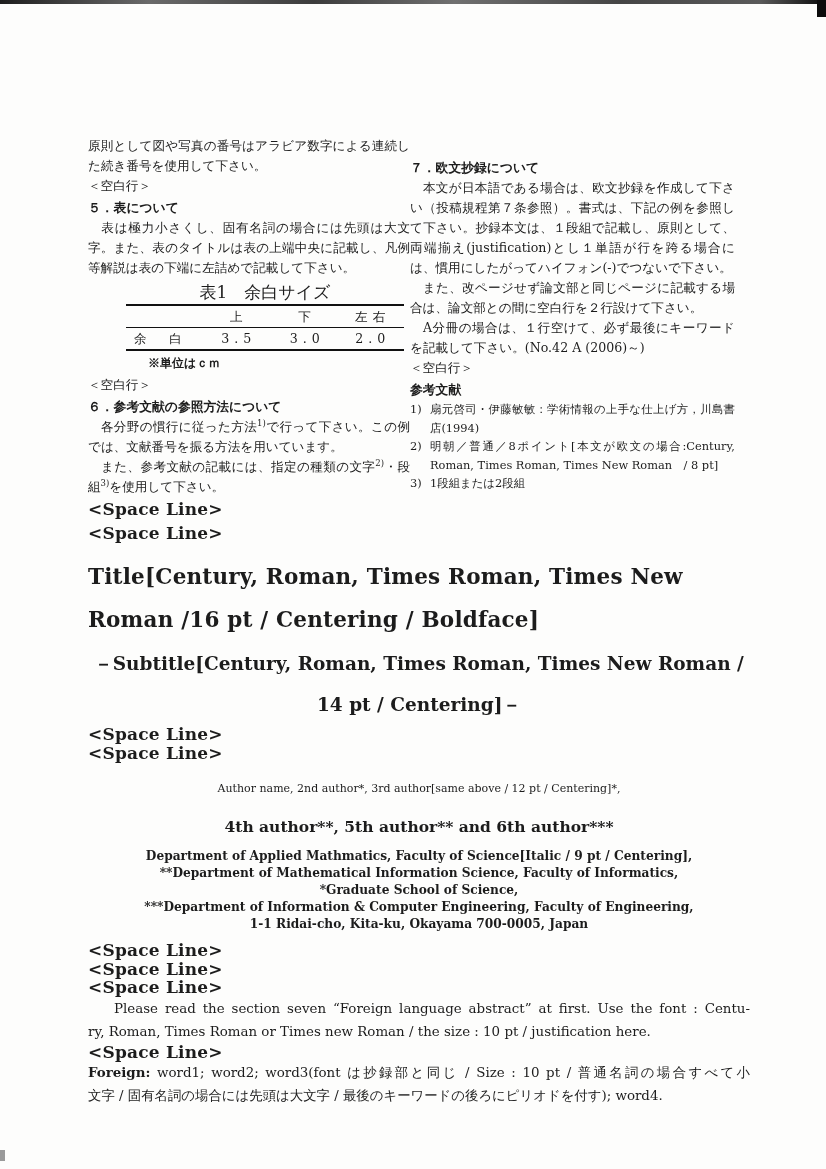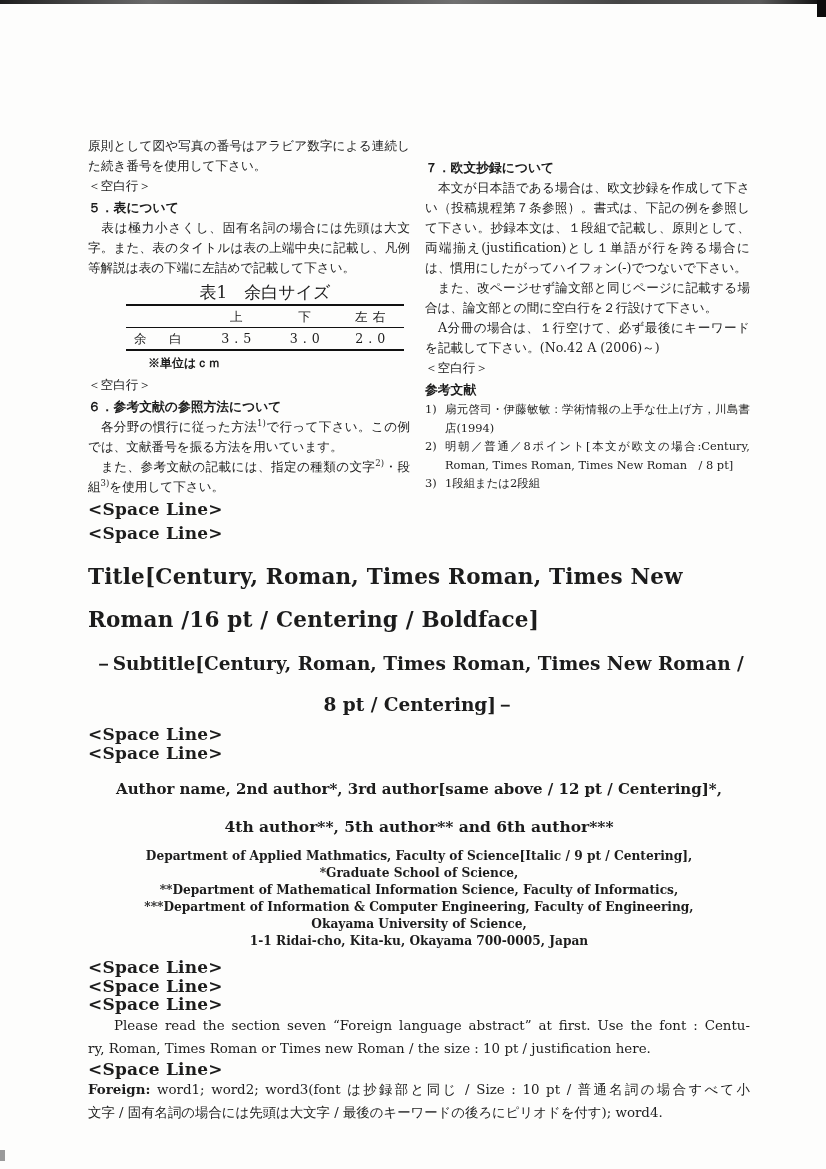--- a/index.html
+++ b/index.html
@@ -11,21 +11,21 @@
   }
   .top-edge{position:absolute;top:0;left:0;width:826px;height:4px;
     background:linear-gradient(90deg,#1e1e1e 0%,#6a6a6a 18%,#3c3c3c 38%,#707070 55%,#454545 75%,#5a5a5a 92%,#0a0a0a 100%);
   }
   .corner-blob{position:absolute;top:0;right:0;width:9px;height:17px;background:#0c0c0c;}
   .edge-mark{position:absolute;left:0;top:1150px;width:5px;height:11px;background:#9a9a9a;}
 
   .content{position:absolute;left:88px;top:136px;width:662px;}
 
   
-  .columns{display:flex;gap:15px;}
+  .columns{display:flex;}
   .col-left{width:322px;}
   .col-right{width:325px;padding-top:20px;}
   .jp{font-size:12.6px;line-height:20px;text-align:justify;}
   .jp-line{font-size:12.6px;line-height:20px;}
   .sec-head{font-family:"DejaVu Sans","Liberation Sans",sans-serif;font-weight:bold;
     font-size:12.8px;line-height:20px;margin-top:2px;}
   .sup{font-size:8.5px;vertical-align:super;line-height:0;}
 
   
   .mtable{margin:4px 0 2px 38px;width:278px;}
@@ -43,21 +43,21 @@
   .ref-num{width:20px;flex:none;}
   .ref-text{flex:1;text-align:justify;}
 
   .space-line{font-weight:bold;font-size:17px;line-height:18.5px;letter-spacing:.2px;}
   .space-line.wide{line-height:24px;}
 
   
   .title-block{margin-top:10px;}
   .main-title{font-weight:bold;font-size:21.5px;line-height:43px;text-align:left;letter-spacing:.2px;}
   .sub-title{font-weight:bold;font-size:18.5px;line-height:41px;text-align:center;margin-top:2px;}
-  .authors1{font-weight:bold;font-size:15px;line-height:30px;text-align:center;margin-top:12px;}
+  .authors1{font-weight:normal;font-size:11px;line-height:30px;text-align:center;margin-top:12px;}
   .authors2{font-weight:bold;font-size:15.5px;line-height:30px;text-align:center;margin-top:8px;}
   .affil{font-weight:bold;font-size:12.2px;line-height:17px;text-align:center;}
   .affils{margin-top:6px;}
 
   .abstract-line{font-size:13.4px;line-height:23px;}
   .just{text-align:justify;text-align-last:justify;}
   .indent{text-indent:26px;}
   .kw-label{font-weight:bold;}
 </style>
 </head>
@@ -124,31 +124,30 @@
           <div class="ref-item">
             <span class="ref-num">3)</span>
             <span class="ref-text">1段組または2段組</span>
           </div>
         </div>
       </div>
     </div>
 
     <div class="title-block">
       <div class="main-title">Title[Century, Roman, Times Roman, Times New Roman /16 pt / Centering / Boldface]</div>
-      <div class="sub-title">－Subtitle[Century, Roman, Times Roman, Times New Roman / 8 pt / Centering]－</div>
+      <div class="sub-title">－Subtitle[Century, Roman, Times Roman, Times New Roman / 14 pt / Centering]－</div>
       <div class="space-line">&lt;Space Line&gt;</div>
       <div class="space-line">&lt;Space Line&gt;</div>
       <div class="authors1">Author name, 2nd author*, 3rd author[same above / 12 pt / Centering]*,</div>
       <div class="authors2">4th author**, 5th author** and 6th author***</div>
       <div class="affils">
         <div class="affil">Department of Applied Mathmatics, Faculty of Science[Italic / 9 pt / Centering],</div>
+        <div class="affil">**Department of Mathematical Information Science, Faculty of Informatics,</div>
         <div class="affil">*Graduate School of Science,</div>
-        <div class="affil">**Department of Mathematical Information Science, Faculty of Informatics,</div>
         <div class="affil">***Department of Information &amp; Computer Engineering, Faculty of Engineering,</div>
-        <div class="affil">Okayama University of Science,</div>
         <div class="affil">1-1 Ridai-cho, Kita-ku, Okayama 700-0005, Japan</div>
       </div>
     </div>
 
     <div class="abstract-block" style="margin-top:8px;">
       <div class="space-line">&lt;Space Line&gt;</div>
       <div class="space-line">&lt;Space Line&gt;</div>
       <div class="space-line">&lt;Space Line&gt;</div>
       <div class="abstract-line just indent">Please read the section seven “Foreign language abstract” at first. Use the font : Centu-</div>
       <div class="abstract-line">ry, Roman, Times Roman or Times new Roman / the size : 10 pt / justification here.</div>

